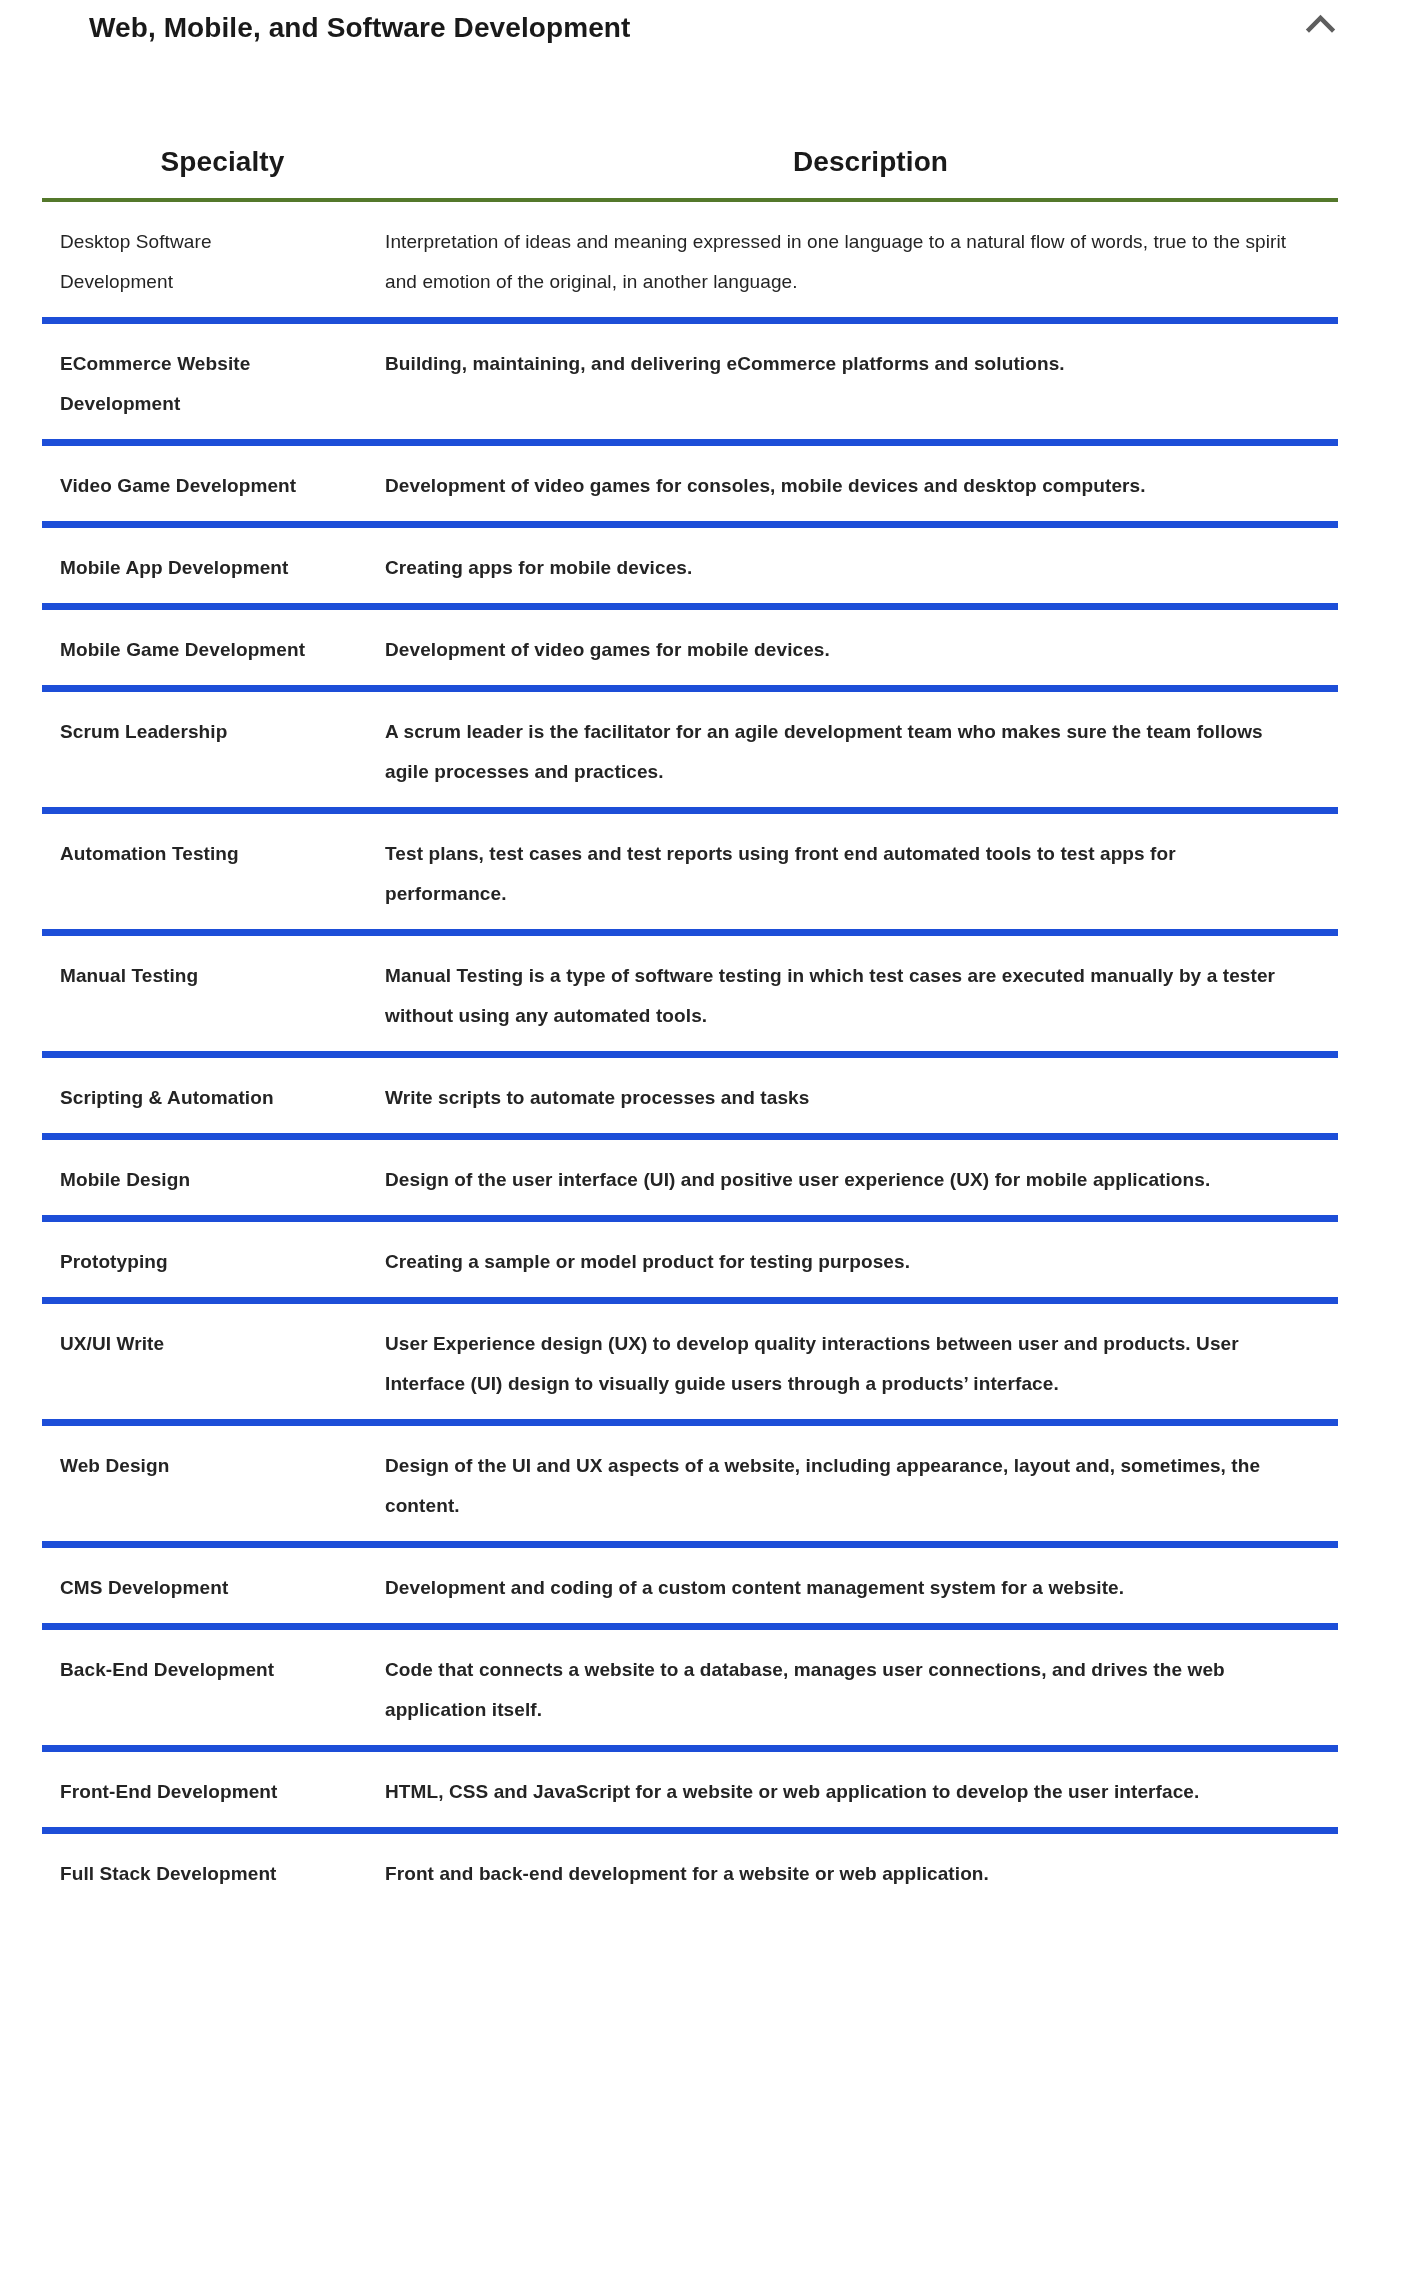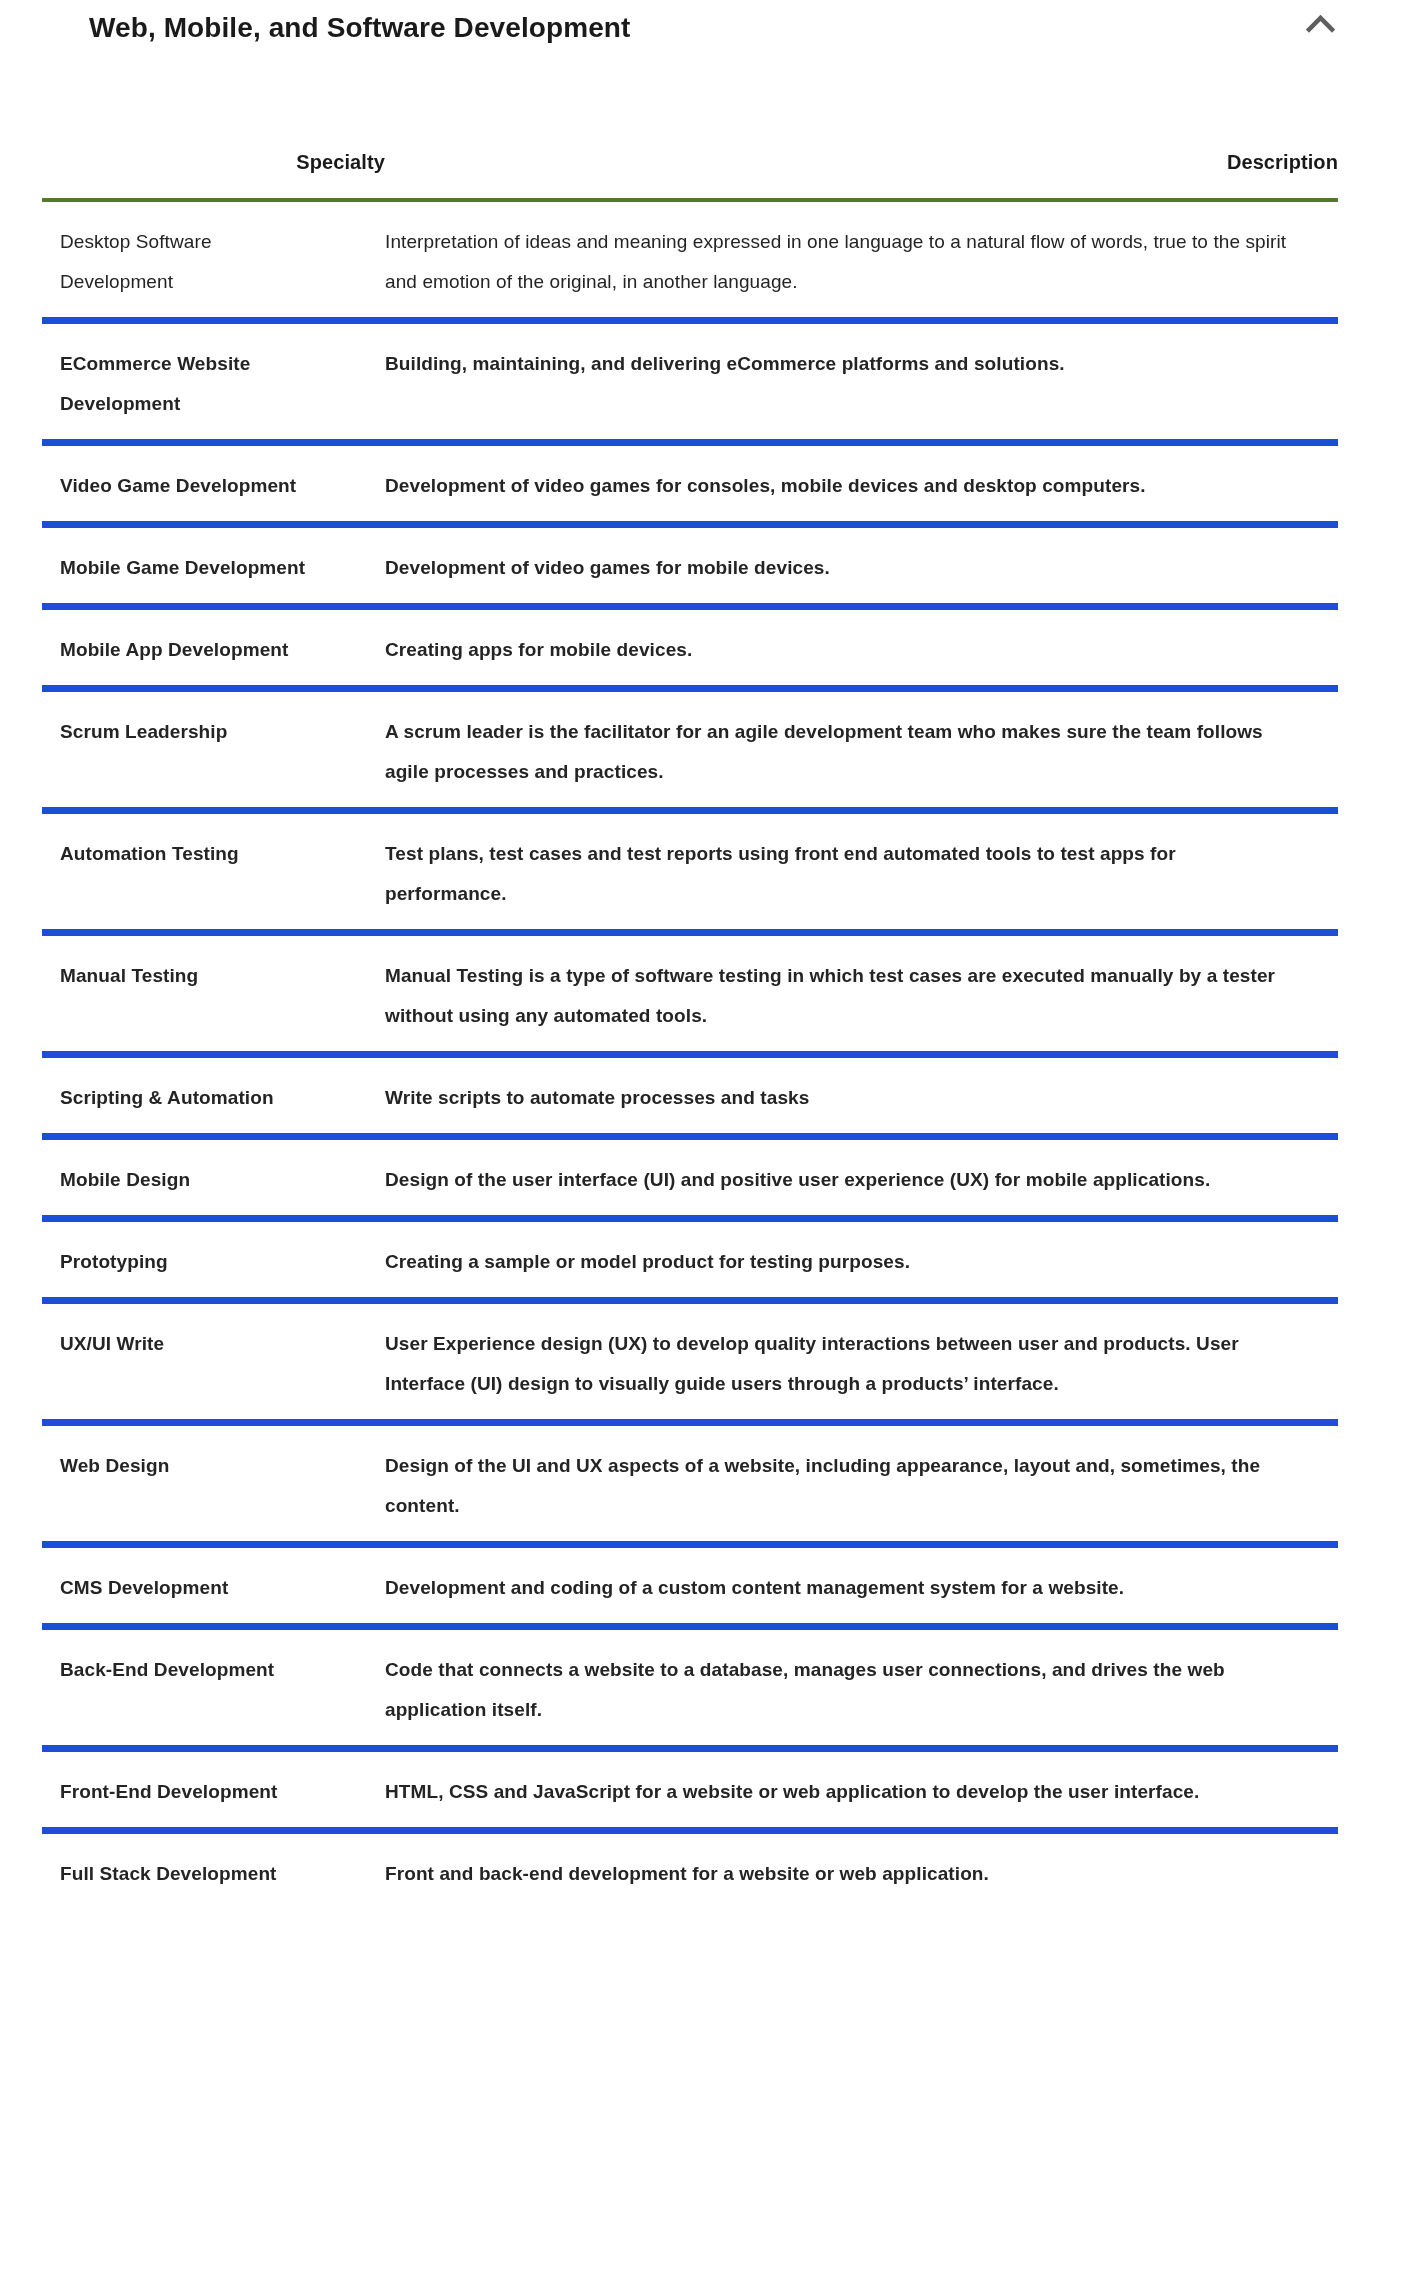--- a/index.html
+++ b/index.html
@@ -33,22 +33,22 @@
     cursor: pointer;
     line-height: 0;
   }
   .spec-table {
     width: 100%;
     margin-top: 94px;
     border-collapse: collapse;
     table-layout: fixed;
   }
   .spec-table th {
-    text-align: right;
-    font-size: 20px;
+    text-align: center;
+    font-size: 28px;
     line-height: 40px;
     font-weight: 700;
     color: #1a1a1a;
     padding: 0 0 16px 18px;
     border-bottom: 4px solid #54782b;
     letter-spacing: 0.1px;
   }
   .spec-table th.col-specialty { width: 343px; }
   .spec-table td {
     vertical-align: top;
@@ -101,26 +101,26 @@
   </tr>
         <tr>
     <td class="cell-specialty">ECommerce Website Development</td>
     <td class="cell-description">Building, maintaining, and delivering eCommerce platforms and solutions.</td>
   </tr>
         <tr>
     <td class="cell-specialty">Video Game Development</td>
     <td class="cell-description">Development of video games for consoles, mobile devices and desktop computers.</td>
   </tr>
         <tr>
+    <td class="cell-specialty">Mobile App Development</td>
+    <td class="cell-description">Creating apps for mobile devices.</td>
+  </tr>
+        <tr>
     <td class="cell-specialty">Mobile Game Development</td>
     <td class="cell-description">Development of video games for mobile devices.</td>
-  </tr>
-        <tr>
-    <td class="cell-specialty">Mobile App Development</td>
-    <td class="cell-description">Creating apps for mobile devices.</td>
   </tr>
         <tr>
     <td class="cell-specialty">Scrum Leadership</td>
     <td class="cell-description">A scrum leader is the facilitator for an agile development team who makes sure the team follows agile processes and practices.</td>
   </tr>
         <tr>
     <td class="cell-specialty">Automation Testing</td>
     <td class="cell-description">Test plans, test cases and test reports using front end automated tools to test apps for performance.</td>
   </tr>
         <tr>

